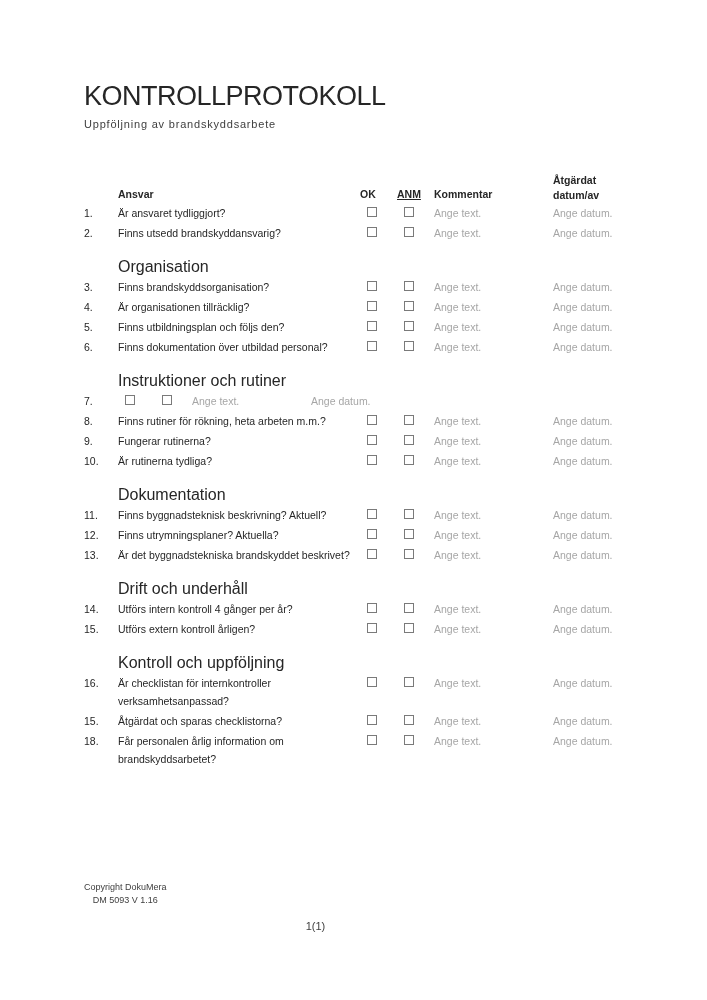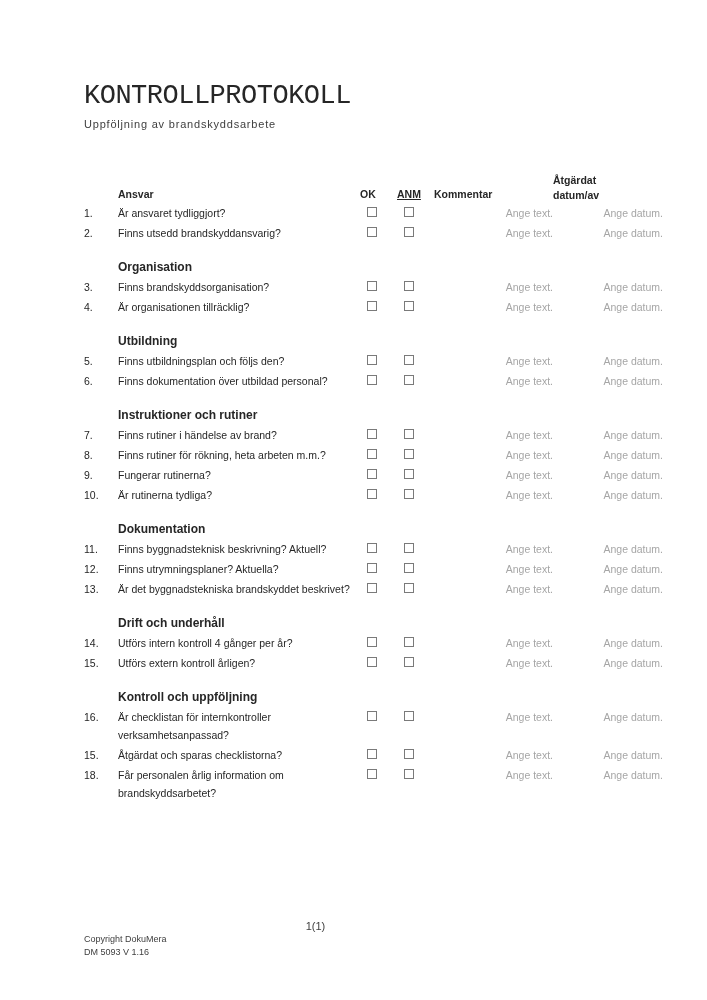--- a/index.html
+++ b/index.html
@@ -16,21 +16,20 @@
     padding-left: 84px; padding-right: 40px;
     background: #ffffff;
   }
   .doc-title {
     margin-top: 82px;
     font-size: 27px;
     font-weight: 400;
     letter-spacing: -0.5px;
     line-height: 1.1;
     color: #262626;
-    font-family: Liberation Mono, monospace;
   }
   .doc-subtitle {
     margin-top: 6px;
     font-size: 11px;
     letter-spacing: 0.8px;
     color: #404040;
   }
   
   .thead {
     margin-top: 43px;
@@ -45,56 +44,57 @@
     display: flex;
     align-items: flex-start;
     font-size: 10.5px;
     line-height: 18px;
     margin-bottom: 2px;
     min-height: 18px;
   }
   .section-header {
     margin-top: 16px;
     margin-bottom: 2px;
-    font-weight: 700;
-    font-size: 12px;
+    font-weight: 400;
+    font-size: 16px;
     line-height: 18px;
     padding-left: 34px;
   }
   .c-num  { width: 34px;  flex: none; color: #262626; }
   .c-q    { width: 242px; flex: none; white-space: pre-line; color: #262626; }
   .c-ok   { width: 37px;  flex: none; }
   .c-anm  { width: 37px;  flex: none; text-decoration: underline; }
   .c-kom  { width: 119px; flex: none; }
   .c-date { width: 110px; flex: none; }
-  .placeholder { color: #a6a6a6; text-align: right; }
+  .placeholder { color: #a6a6a6; }
   .checkbox {
     display: inline-block;
     width: 10px; height: 10px;
     border: 1px solid #7a7a7a;
     background: #ffffff;
     margin-left: 7px;
     margin-top: 3px;
     cursor: pointer;
   }
   .hdr-atgardat div { line-height: 15px; }
   .page-number {
     position: absolute;
     top: 920px; left: 0;
     width: 631px;
     text-align: center;
     font-size: 11px;
     color: #404040;
   }
   .footer {
     position: absolute;
-    top: 933px; left: 84px;
+    top: 881px; left: 84px;
     font-size: 9px;
     line-height: 12.5px;
     color: #404040;
+    text-align: center;
   }
 </style>
 </head>
 <body>
 
 <div class="page">
 
   <h1 class="doc-title">KONTROLLPROTOKOLL</h1>
   <div class="doc-subtitle">Uppföljning av brandskyddsarbete</div>
 
@@ -142,21 +142,20 @@
 
   <div class="row">
     <div class="c-num">4.</div>
     <div class="c-q">Är organisationen tillräcklig?</div>
     <div class="c-ok"><span class="checkbox"></span></div>
     <div class="c-anm"><span class="checkbox"></span></div>
     <div class="c-kom placeholder">Ange text.</div>
     <div class="c-date placeholder">Ange datum.</div>
   </div>
 
-  <div class="section-header">Utbildning</div>
 
   <div class="row">
     <div class="c-num">5.</div>
     <div class="c-q">Finns utbildningsplan och följs den?</div>
     <div class="c-ok"><span class="checkbox"></span></div>
     <div class="c-anm"><span class="checkbox"></span></div>
     <div class="c-kom placeholder">Ange text.</div>
     <div class="c-date placeholder">Ange datum.</div>
   </div>
 
@@ -166,21 +165,20 @@
     <div class="c-ok"><span class="checkbox"></span></div>
     <div class="c-anm"><span class="checkbox"></span></div>
     <div class="c-kom placeholder">Ange text.</div>
     <div class="c-date placeholder">Ange datum.</div>
   </div>
 
   <div class="section-header">Instruktioner och rutiner</div>
 
   <div class="row">
     <div class="c-num">7.</div>
-    <div class="c-q">Finns rutiner i händelse av brand?</div>
     <div class="c-ok"><span class="checkbox"></span></div>
     <div class="c-anm"><span class="checkbox"></span></div>
     <div class="c-kom placeholder">Ange text.</div>
     <div class="c-date placeholder">Ange datum.</div>
   </div>
 
   <div class="row">
     <div class="c-num">8.</div>
     <div class="c-q">Finns rutiner för rökning, heta arbeten m.m.?</div>
     <div class="c-ok"><span class="checkbox"></span></div>

